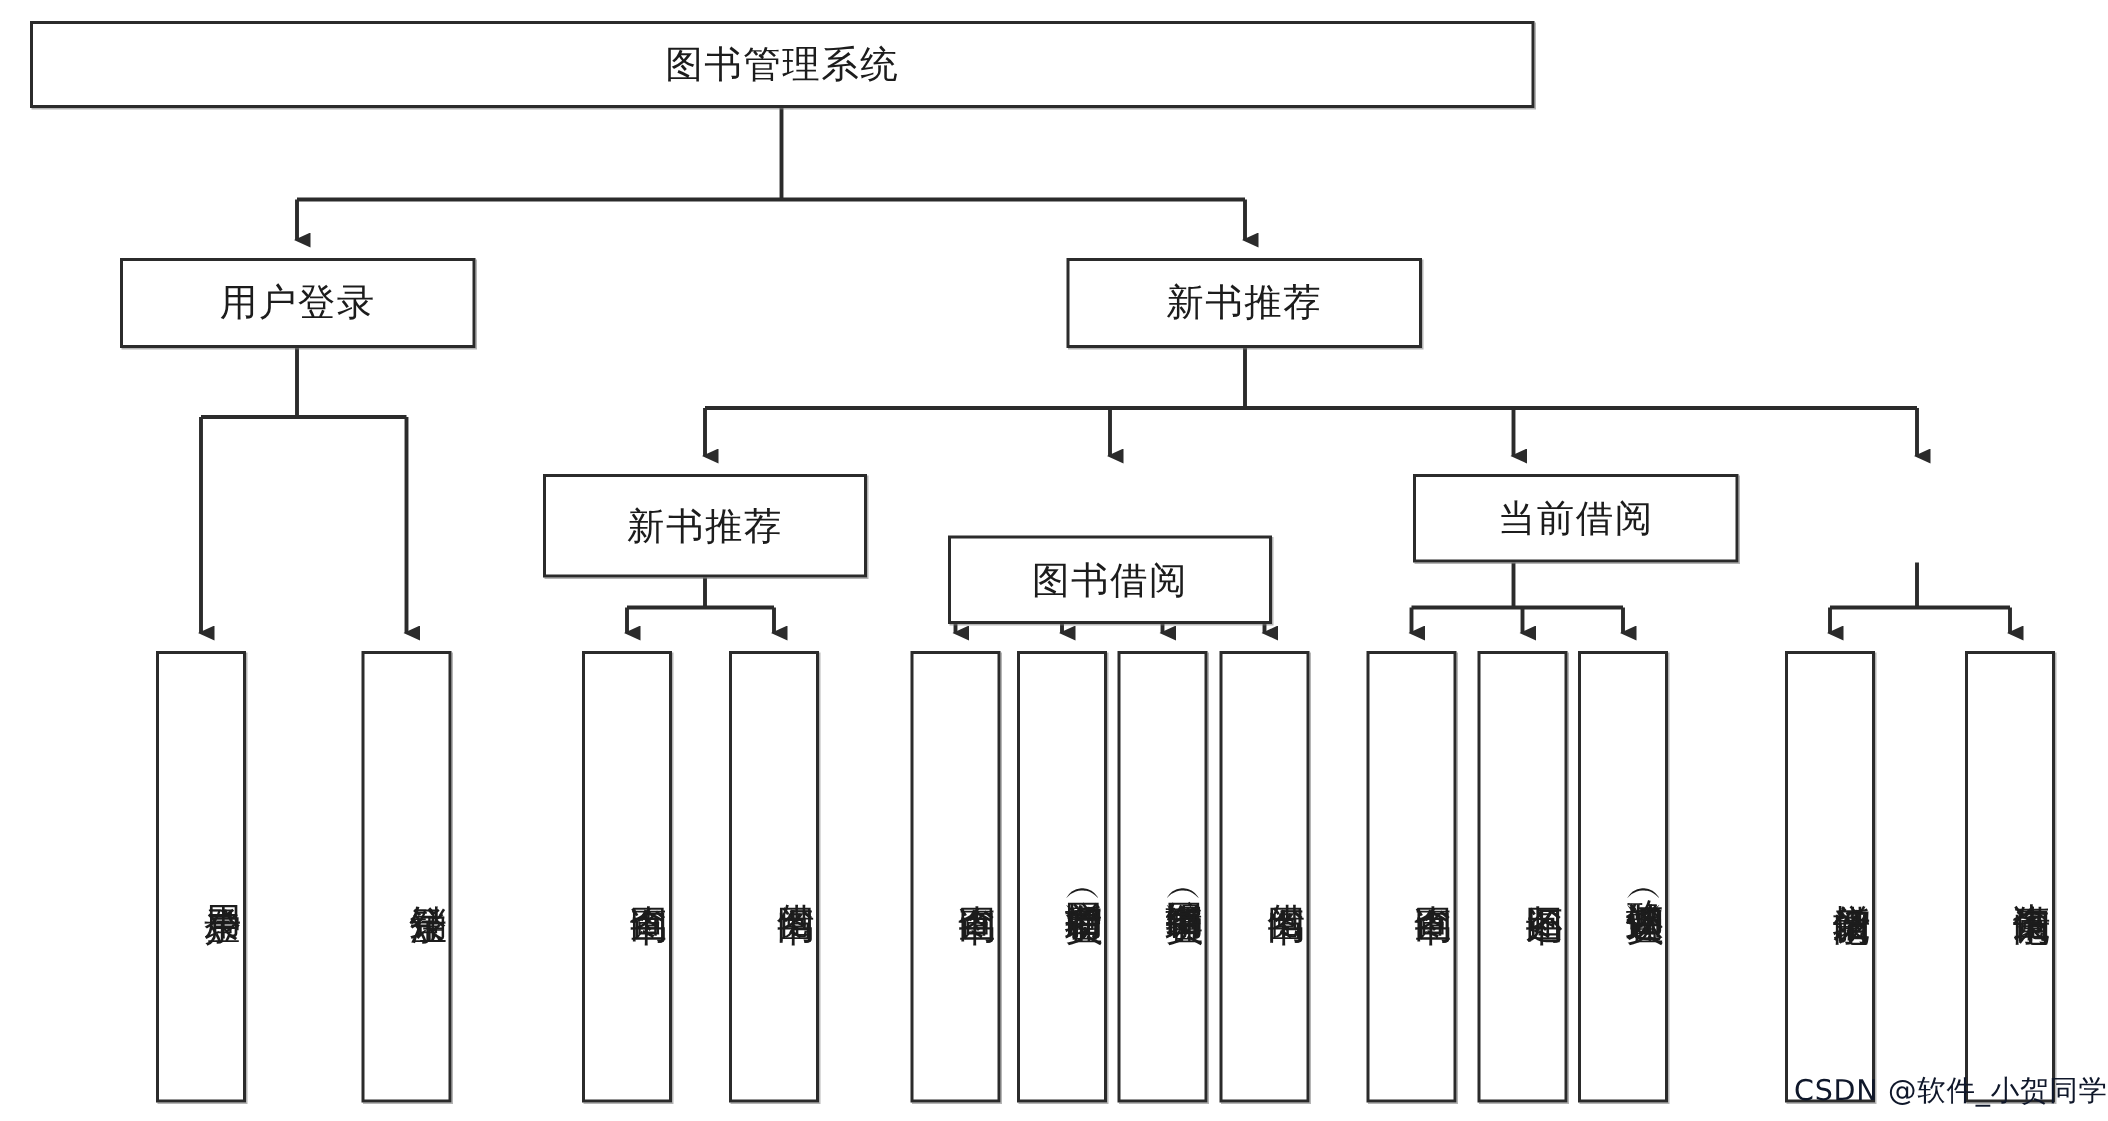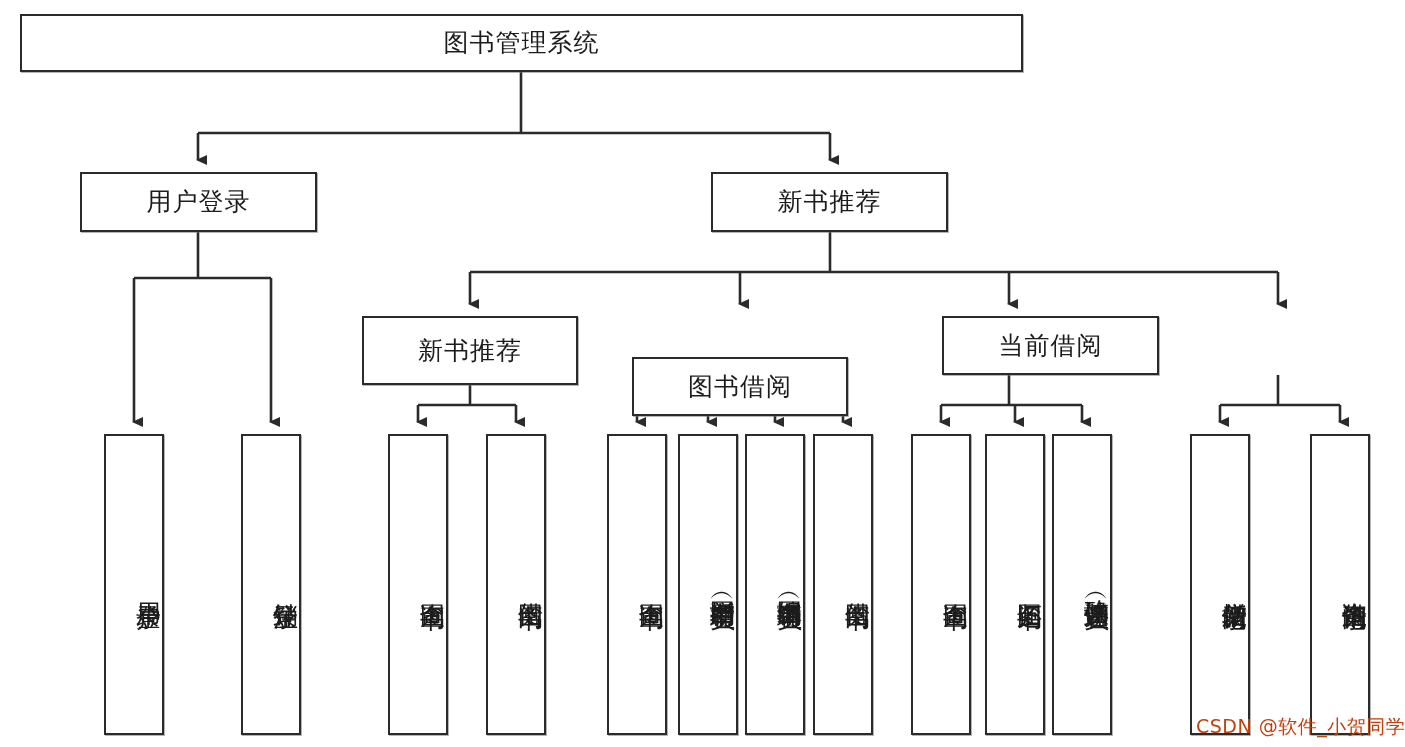--- a/index.html
+++ b/index.html
@@ -52,21 +52,21 @@
   }
   .node.v .vtext {
     display: block;
     writing-mode: vertical-rl;
     text-orientation: upright;
     line-height: 1.1;
   }
   .watermark {
     position: absolute;
     font-size: 19px;
-    color: #c2410c;
+    color: #0f172a;
     white-space: nowrap;
     letter-spacing: 0.5px;
     font-family: "DejaVu Sans", "Liberation Sans", sans-serif;
   }
 </style>
 </head>
 <body>
 
 <div id="canvas">
 

